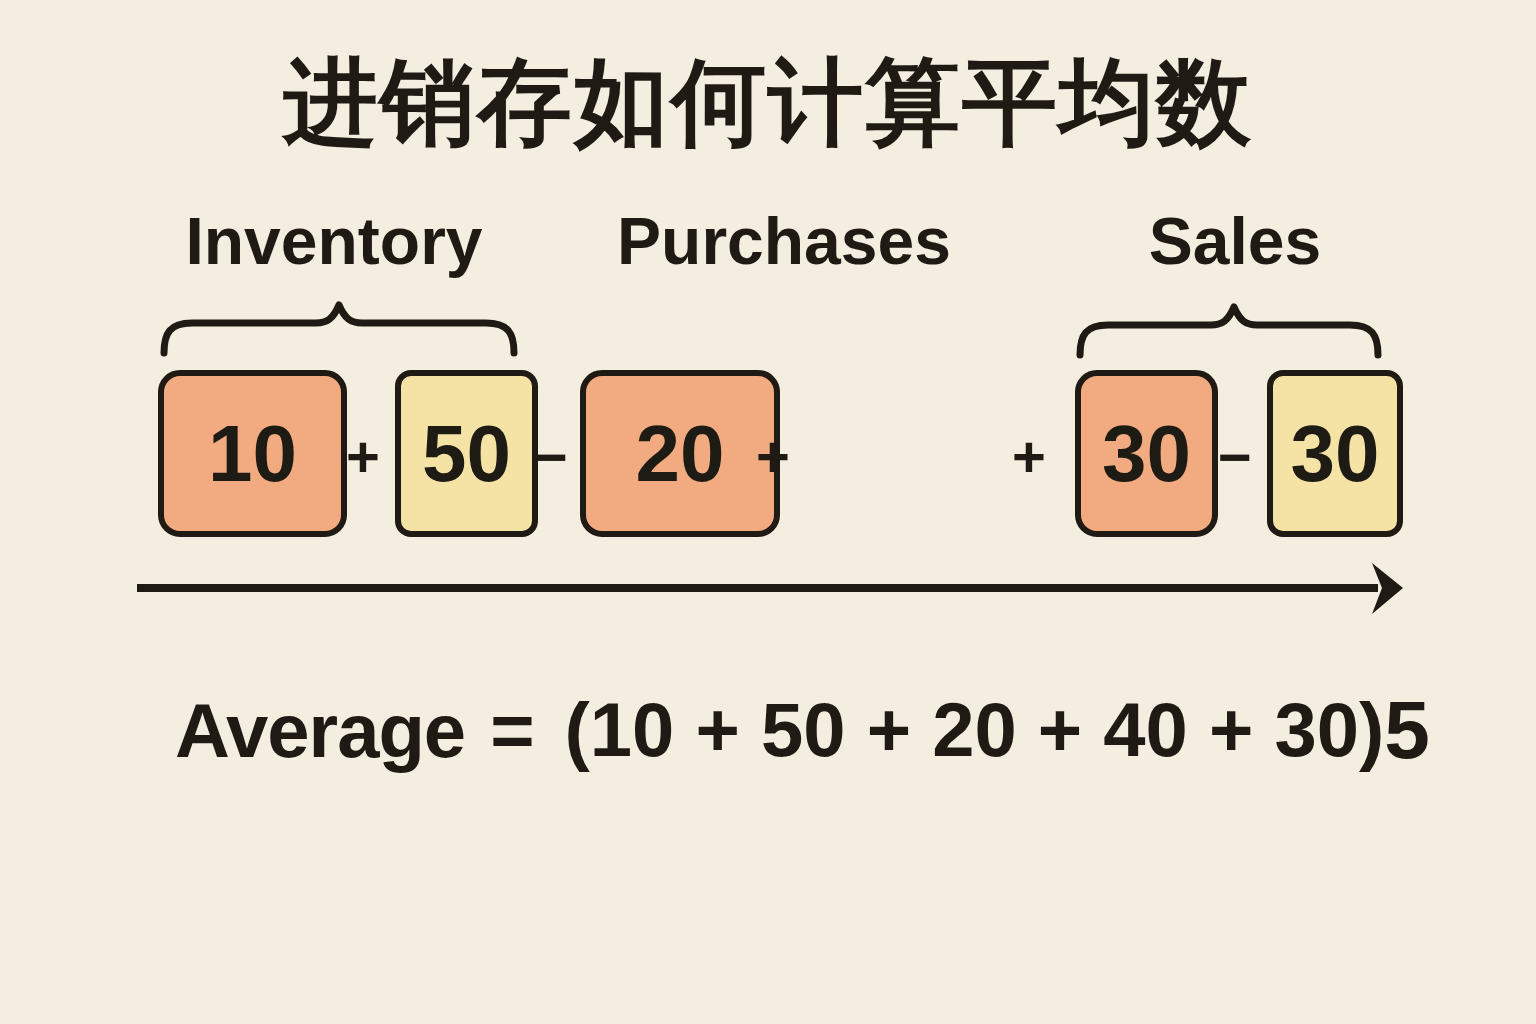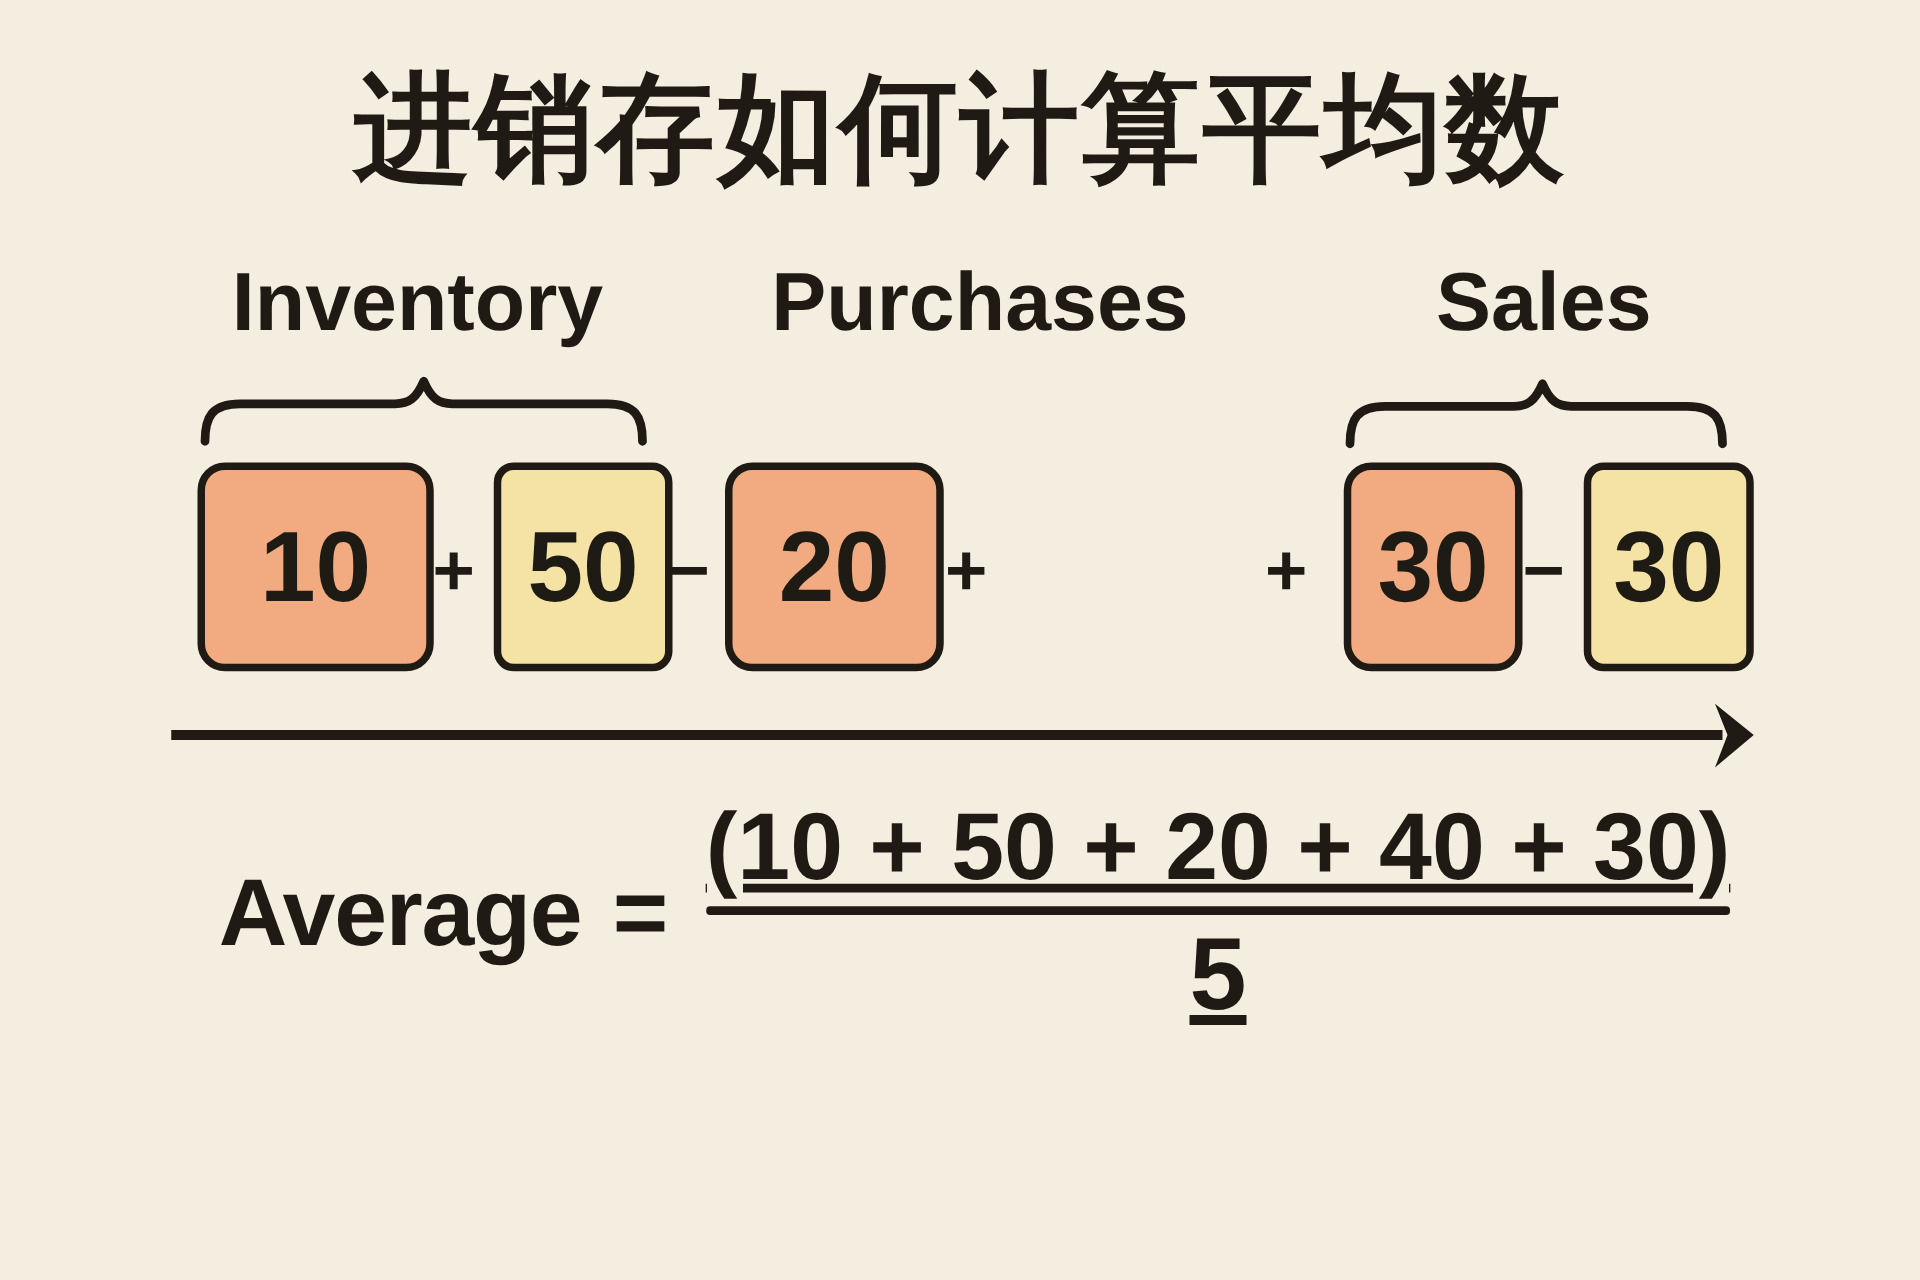--- a/index.html
+++ b/index.html
@@ -60,21 +60,21 @@
     align-items: center;
     justify-content: center;
     font-size: 80px;
     font-weight: 800;
     color: #1e1b14;
   }
   .value-box.orange { background: #f2ab80; border-radius: 22px; }
   .value-box.yellow { background: #f5e3a6; margin-left: 15px; }
   .box-1 { left: 158px;  width: 189px; }
   .box-2 { left: 380px;  width: 143px; }
-  .box-3 { left: 580px;  width: 175px; }
+  .box-3 { left: 580px;  width: 200px; }
   .box-4 { left: 790px;  width: 195px; }
   .box-5 { left: 1075px; width: 143px; }
   .box-6 { left: 1252px; width: 136px; }
   .operator {
     position: absolute;
     top: 457px;
     transform: translate(-50%, -50%);
     font-size: 58px;
     font-weight: 800;
     line-height: 1;
@@ -99,24 +99,23 @@
     justify-content: flex-end;
   }
   .formula-lhs, .formula-eq {
     font-size: 76px;
     font-weight: 700;
     letter-spacing: -1px;
     white-space: nowrap;
   }
   .fraction {
     display: flex;
-    flex-direction: column;
+    flex-direction: row;
     align-items: center;
     margin-left: 6px;
-    text-decoration: underline;
   }
   .fraction .numerator {
     font-size: 76px;
     font-weight: 700;
     line-height: 1.02;
     white-space: nowrap;
   }
   .fraction .frac-bar {
     width: 100%;
     height: 7px;

